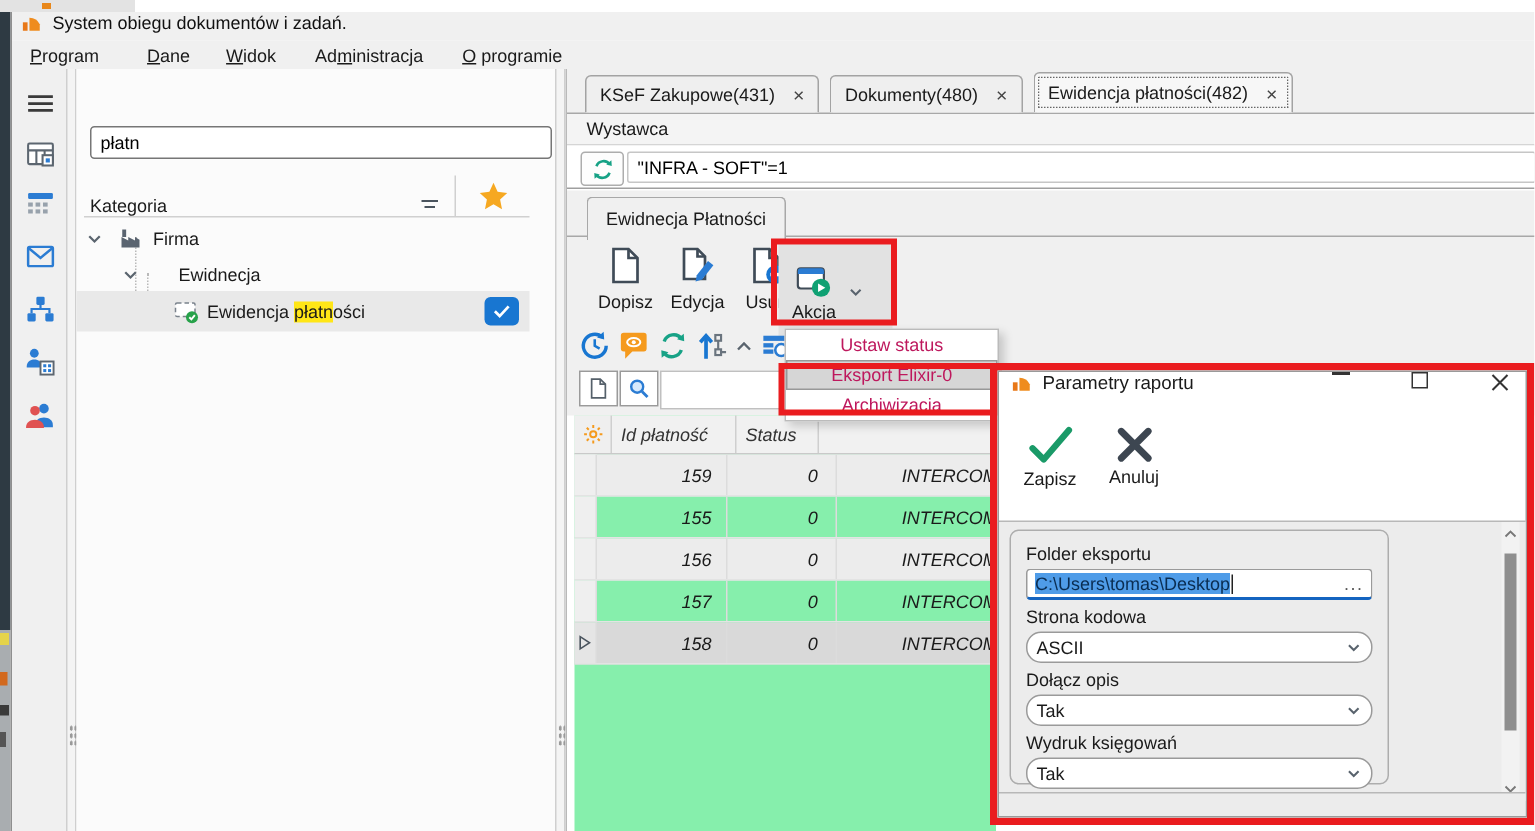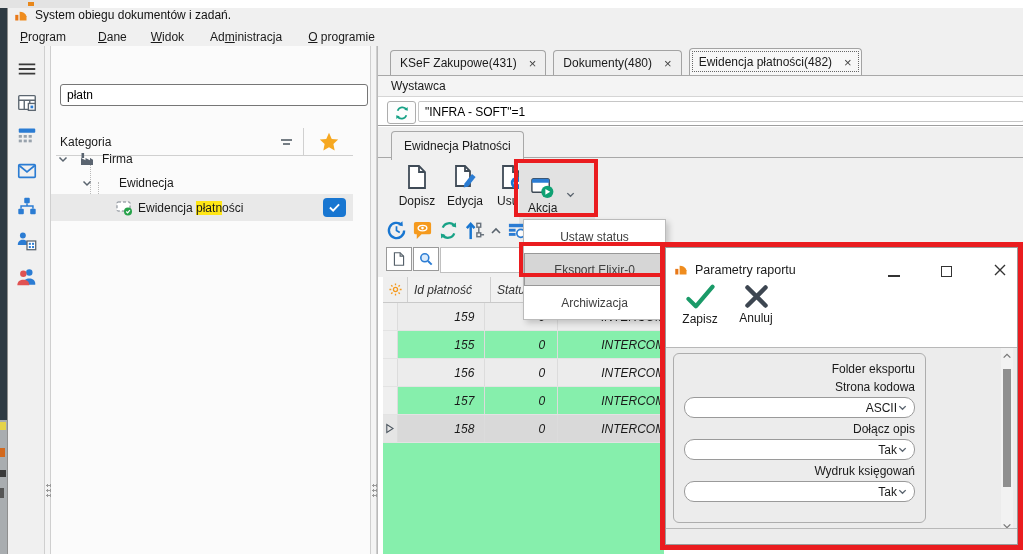--- a/index.html
+++ b/index.html
@@ -25,21 +25,21 @@
   .rail{left:8px;top:46px;width:36px;height:508px;background:#f0f0f0;}
   .rail .ic{position:absolute;left:8px;width:22px;height:22px;}
   .splitter{top:46px;width:7px;height:508px;background:#f4f4f4;border-left:1px solid #cfcfcf;border-right:1px solid #cfcfcf;box-sizing:border-box;}
   .grip{position:absolute;left:1px;top:437px;width:5px;height:14px;
         background-image:radial-gradient(#9a9a9a 1px, transparent 1.1px);background-size:3px 5px;}
 
   
   .treepanel{left:51px;top:46px;width:319px;height:508px;background:#fbfbfb;}
   .searchbox{position:absolute;left:9px;top:38px;width:294px;height:20px;border:1px solid #767676;border-radius:3px;background:#fff;
              font:12px "Liberation Sans",sans-serif;padding:0 6px;box-sizing:content-box;outline:none;}
-  .cat-head{position:absolute;left:5px;top:82px;width:297px;height:27px;border-bottom:1px solid #d0d0d0;display:flex;align-items:center;}
+  .cat-head{position:absolute;left:5px;top:71px;width:297px;height:27px;border-bottom:1px solid #d0d0d0;display:flex;align-items:flex-end;}
   .cat-head .lbl{flex:1;padding-left:4px;}
   .cat-star{width:50px;height:27px;border-left:1px solid #d0d0d0;display:flex;align-items:center;justify-content:center;box-sizing:border-box;}
   .trow{position:absolute;display:flex;align-items:center;height:23px;}
   .sel-row{position:absolute;left:0;top:148px;width:302px;height:27px;background:#e9e9e9;display:flex;align-items:center;}
   .hl{background:#ffe616;}
   .checkbox{position:absolute;left:272px;top:152px;width:23px;height:19px;background:#1876d1;border-radius:4px;display:flex;align-items:center;justify-content:center;}
   .dotv{position:absolute;border-left:1px dotted #b9b9b9;}
   .doth{position:absolute;border-top:1px dotted #b9b9b9;}
 
   
@@ -82,38 +82,38 @@
   .c1{width:83px;justify-content:flex-end;padding-right:10px;}
   .c2{width:55px;justify-content:flex-end;padding-right:12px;}
   .c3{width:118px;padding-left:7px;border-right:none;}
   .r-alt{background:#ececec;}
   .r-sel{background:#d9d9d9;}
   .r-sel .c0{background:#e5e5e5;}
   .th.c1,.th.c2{justify-content:flex-start;padding-left:6px;}
 
   
   .popup{left:523px;top:219px;width:141px;background:#fff;border:1px solid #bbb;box-shadow:3px 3px 6px rgba(0,0,0,.18);z-index:30;}
-  .popup .mi{height:33px;display:flex;align-items:center;justify-content:center;color:#404040;}
+  .popup .mi{height:20px;display:flex;align-items:center;justify-content:center;color:#be185d;}
   .popup .mi.hlited{background:#d6d6d6;border:1px solid #989898;box-sizing:border-box;}
 
   
   .red{border:4px solid #ea1c1f;box-sizing:border-box;z-index:40;pointer-events:none;}
 
   
   .dialog-wrap{left:660px;top:242px;width:363px;height:308px;border:5px solid #ea1c1f;box-sizing:border-box;z-index:50;}
   .dialog{width:100%;height:100%;border:1px solid #9a9a9a;box-sizing:border-box;background:#fff;position:relative;}
-  .dlg-title{height:29px;display:flex;align-items:flex-end;padding:0 8px;}
+  .dlg-title{height:29px;display:flex;align-items:flex-start;padding:0 8px;}
   .dlg-title .t{margin-left:6px;flex:1;font-size:12.5px;}
   .wc-min{width:12px;height:2px;background:#333;margin-right:41px;}
   .wc-max{width:11px;height:11px;border:1.5px solid #333;box-sizing:border-box;margin-right:41px;}
   .dlg-toolbar{height:64px;display:flex;align-items:flex-start;padding:6px 0 0 10px;gap:8px;}
   .dlg-btn{width:48px;display:flex;flex-direction:column;align-items:center;gap:1px;}
   .dlg-sep{height:1px;background:#b8b8b8;}
   .dlg-content{position:relative;height:186px;background:#ececec;}
-  .groupbox{position:absolute;left:7px;top:5px;width:253px;height:170px;border:1px solid #adadad;border-radius:6px;box-sizing:border-box;padding:4px 10px;text-align:right;}
+  .groupbox{position:absolute;left:7px;top:5px;width:253px;height:170px;border:1px solid #adadad;border-radius:6px;box-sizing:border-box;padding:4px 10px;}
   .f-label{margin:4px 0 3px;}
   .pathbox{height:21px;background:#fff;border:1px solid #9a9a9a;border-bottom:2px solid #1464c0;border-radius:3px;box-sizing:border-box;
            display:flex;align-items:center;padding:0 5px;}
   .pathsel{background:#4f9ce8;color:#0a2d52;}
   .caret-bar{width:1px;height:13px;background:#222;margin-left:1px;}
   .browse{margin-left:auto;color:#555;letter-spacing:1px;}
   .combo{height:21px;background:#fff;border:1px solid #9a9a9a;border-radius:10px;box-sizing:border-box;display:flex;align-items:center;padding:0 6px;}
   .combo .v{flex:1;}
   .dlg-scroll{position:absolute;right:4px;top:0;width:12px;height:186px;background:#f2f2f2;display:flex;flex-direction:column;align-items:center;}
   .thumb{width:8px;height:118px;background:#8f8f8f;margin-top:8px;}
@@ -493,20 +493,25 @@
           <svg width="27" height="27" viewBox="0 0 30 30" stroke="#3d4651" stroke-width="5" stroke-linecap="round">
               <path d="M5 5l20 20M25 5L5 25"></path>
             </svg>
           <span>Anuluj</span>
         </div>
       </div>
       <div class="dlg-sep"></div>
       <div class="dlg-content">
         <div class="groupbox">
           <div class="f-label">Folder eksportu</div>
+          <div class="pathbox">
+            <span class="pathsel">C:\Users\tomas\Desktop</span>
+            <span class="caret-bar"></span>
+            <span class="browse">...</span>
+          </div>
           <div class="f-label">Strona kodowa</div>
           <div class="combo">
             <span class="v">ASCII</span>
             <svg width="11" height="11" viewBox="0 0 12 12" fill="none" stroke="#5a646e" stroke-width="1.5">
                 <path d="M2.5 4.5L6 8l3.5-3.5"></path>
               </svg>
           </div>
           <div class="f-label">Dołącz opis</div>
           <div class="combo">
             <span class="v">Tak</span>

